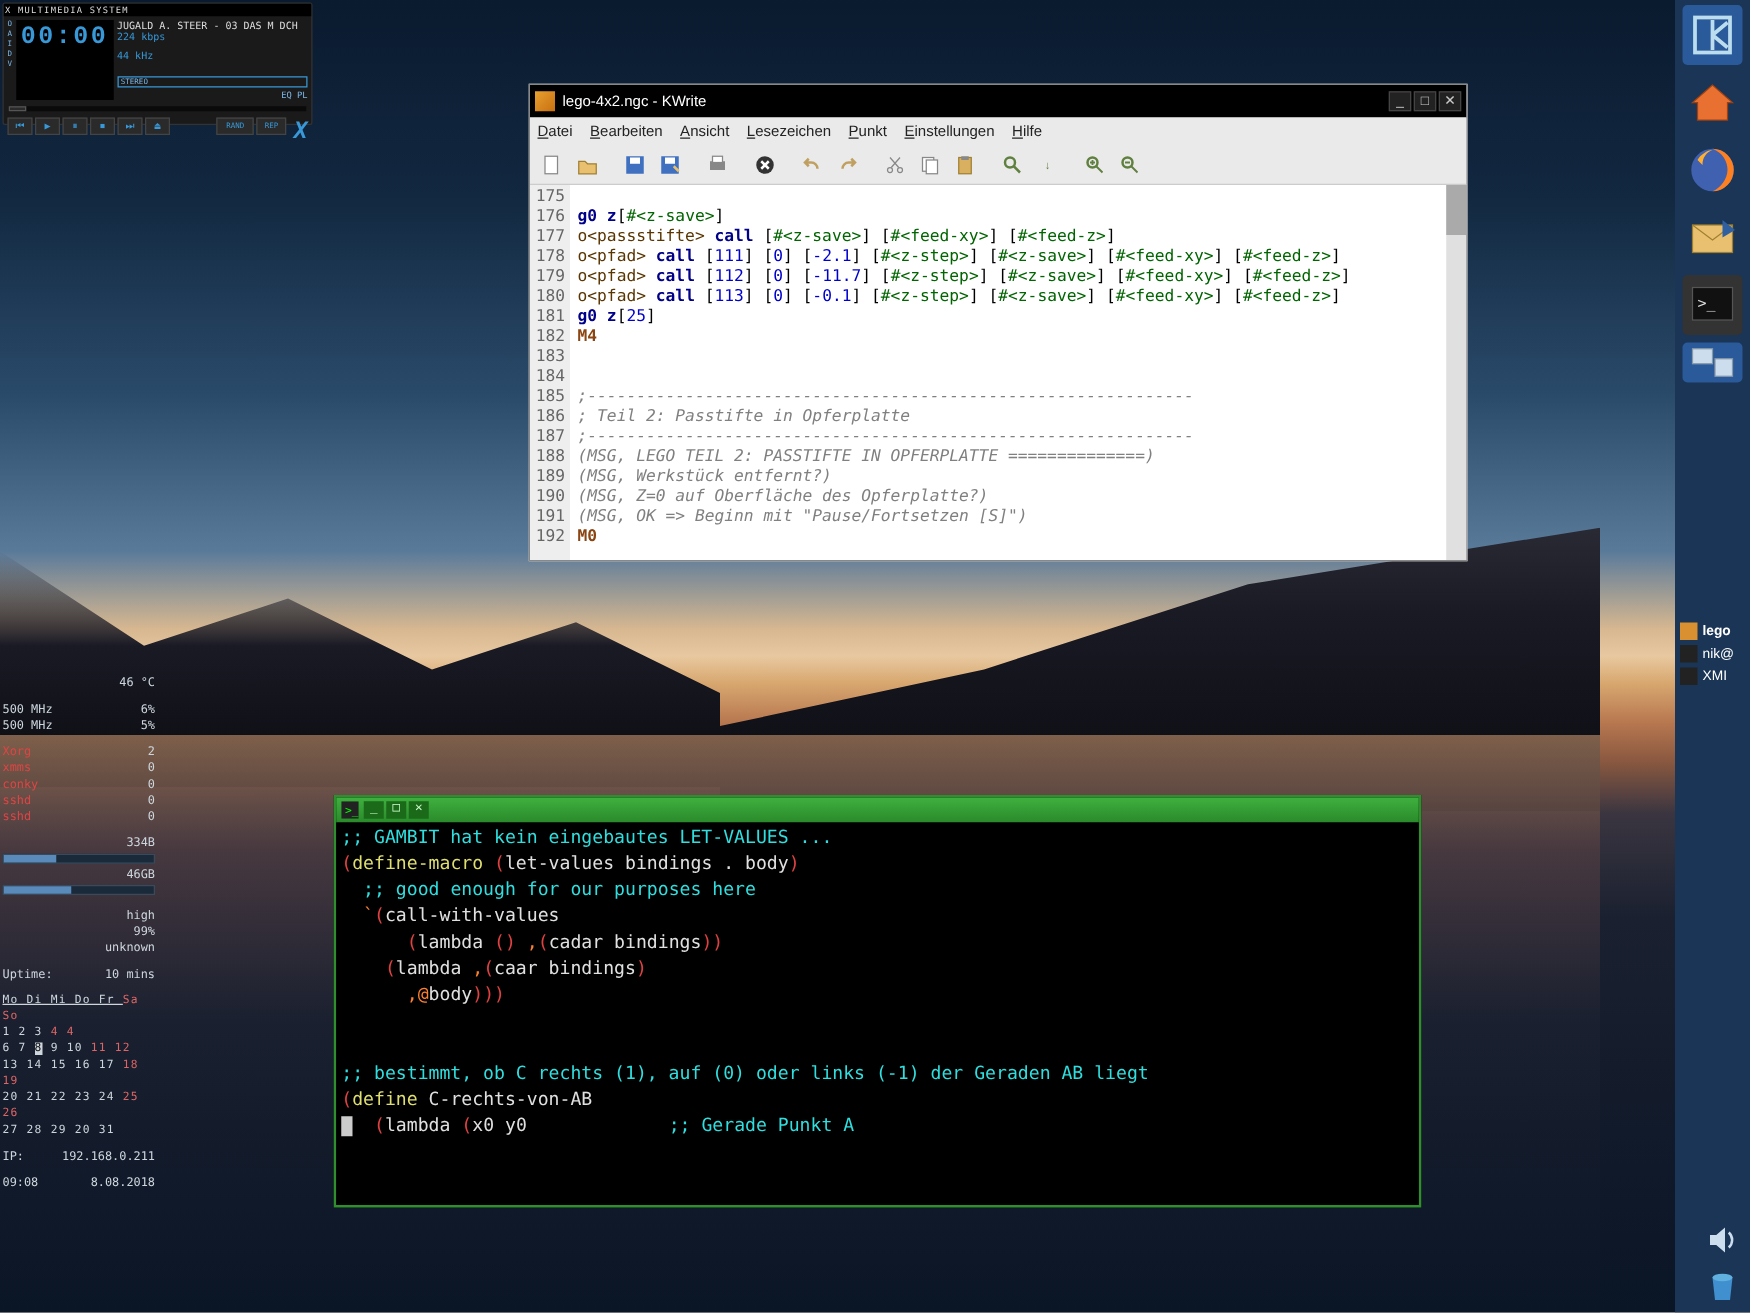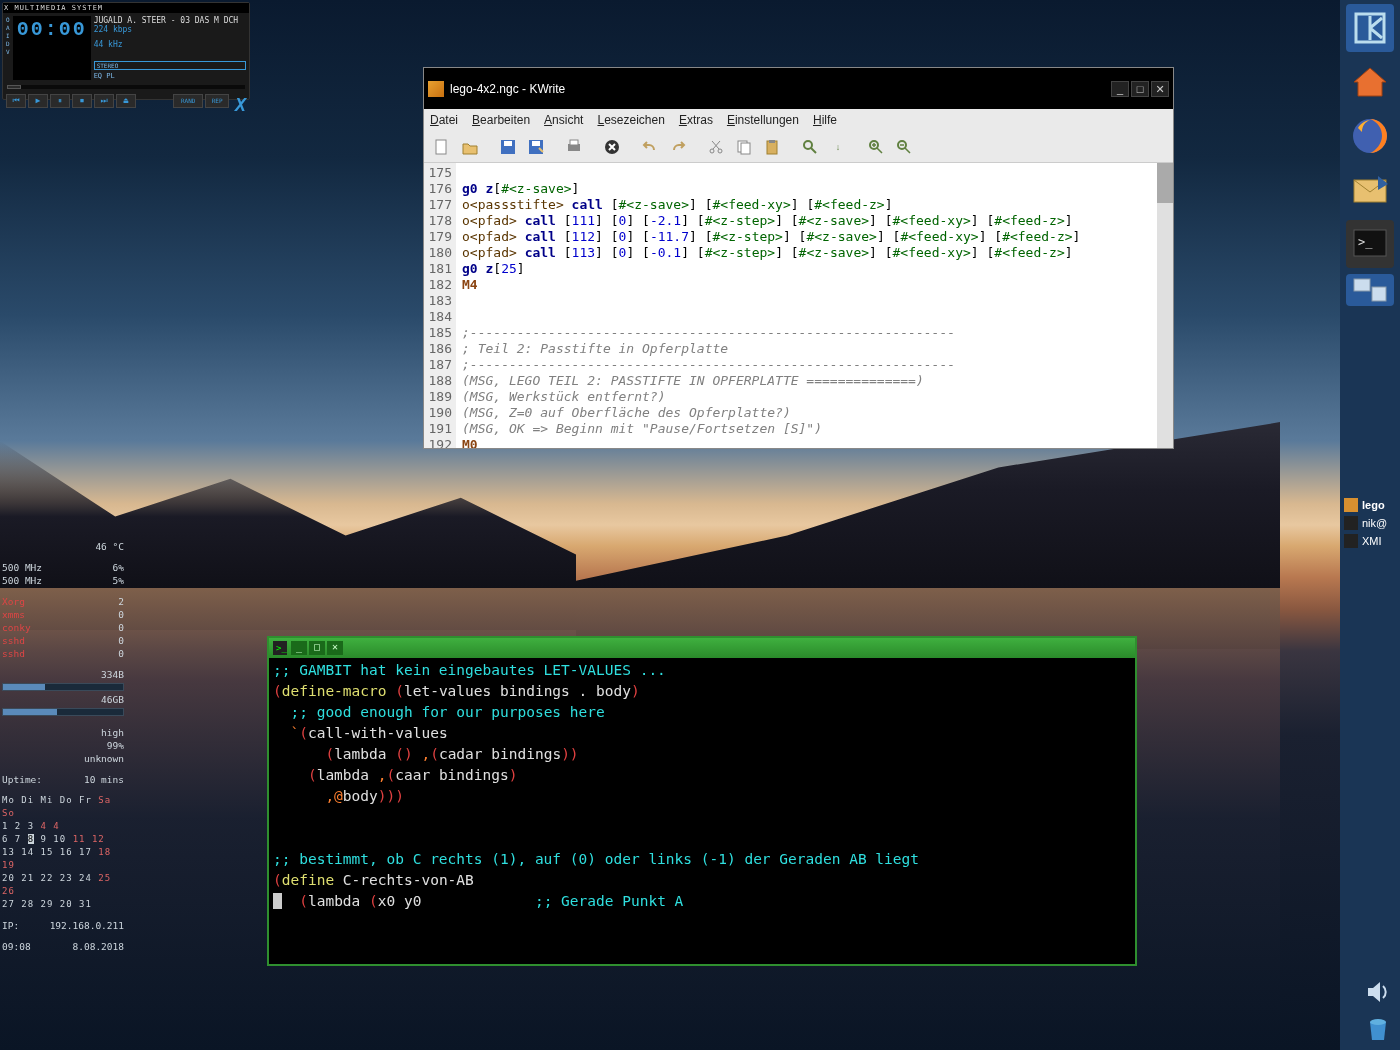--- a/index.html
+++ b/index.html
@@ -37,21 +37,21 @@
 
 
 .kwrite {
   position: absolute; top: 67px; left: 423px;
   width: 751px; height: 382px;
   background: #fff;
   border: 1px solid #888;
   z-index: 10;
   display:flex; flex-direction:column;
 }
-.kwrite-titlebar { height:41px; background:#000; color:#fff; display:flex; align-items:center; padding:0 4px; font-size:12px;}
+.kwrite-titlebar { height:26px; background:#000; color:#fff; display:flex; align-items:center; padding:0 4px; font-size:12px;}
 .kwrite-title-icon{width:16px;height:16px;background:linear-gradient(135deg,#e8a030,#c87010);margin-right:6px;}
 .kwrite-title{flex:1;}
 .kwrite-wincontrols{display:flex;gap:2px;}
 .kwrite-winbtn{width:18px;height:16px;background:#222;color:#ccc;text-align:center;line-height:14px;font-size:11px;border:1px solid #444;}
 .kwrite-menubar{height:22px;background:#eaeaea;display:flex;padding:0 6px;font-size:12px;color:#222;align-items:center;gap:14px;}
 .kwrite-menubar span{text-decoration:underline;text-decoration-color:transparent;}
 .kwrite-menubar span::first-letter{text-decoration:underline;}
 .kwrite-toolbar{height:32px;background:#eaeaea;border-bottom:1px solid #ccc;display:flex;align-items:center;padding:0 6px;gap:4px;}
 .kwrite-tool{width:24px;height:24px;display:flex;align-items:center;justify-content:center;}
 .tool-sep{width:6px;}
@@ -92,21 +92,21 @@
 .t-cursor{background:#ccc;color:#000;}
 
 
 .conky{position:absolute;top:540px;left:2px;width:122px;font-family:monospace;font-size:9.5px;color:#cdd6dd;z-index:5;line-height:13px;}
 .conky .row{display:flex;justify-content:space-between;}
 .conky .red{color:#dd4545;}
 .conky .sep{height:8px;}
 .conky .bar{height:8px;background:#1a2a3a;border:1px solid #3a4a5a;margin:2px 0;position:relative;}
 .conky .bar-fill{position:absolute;height:100%;background:#5a8aba;}
 .conky .cal{font-size:9px;letter-spacing:1px;}
-.conky .cal .hdr{color:#cdd6dd;}
+.conky .cal .hdr{color:#cdd6dd;text-decoration:underline;}
 .conky .cal .we{color:#dd6565;}
 .conky .cal .today{background:#cdd6dd;color:#000;}
 
 
 .panel-right{position:absolute;top:0;right:0;width:60px;height:100%;background:#1a3555;z-index:8;display:flex;flex-direction:column;align-items:center;padding-top:4px;gap:6px;}
 .panel-icon{width:48px;height:48px;border-radius:4px;display:flex;align-items:center;justify-content:center;font-size:30px;}
 .taskbar-items{position:absolute;top:448px;right:0;width:60px;font-size:11px;color:#fff;z-index:9;margin-top:48px;}
 .taskbar-item{display:flex;align-items:center;gap:4px;padding:2px 4px;}
 .taskbar-item .ic{width:14px;height:14px;}
 .tray{position:absolute;bottom:8px;right:8px;display:flex;flex-direction:column;gap:8px;align-items:center;z-index:9;}
@@ -135,21 +135,21 @@
     </div>
     <div class="xmms-time">00:00</div>
     <div class="xmms-info">
       <div class="xmms-track">JUGALD A. STEER - 03 DAS M   DCH</div>
       <div style="display:flex;gap:6px;flex-direction:column;">
         <span class="xmms-rate">224 kbps</span>
         <span class="xmms-rate">44 kHz</span>
         <span style="flex:1"></span>
         <span style="font-size:6px;border:1px solid #3898d8;padding:0 2px;">STEREO</span>
       </div>
-      <div style="font-size:7px;text-align:left;margin-top:2px;">EQ  PL</div>
+      <div style="font-size:7px;text-align:right;margin-top:2px;">EQ  PL</div>
     </div>
   </div>
   <div style="height:4px;background:#0a0a0a;margin:2px 4px;position:relative;">
     <div style="position:absolute;left:0;width:14px;height:100%;background:#2a2a2a;border:1px solid #555;"></div>
   </div>
   <div class="xmms-controls">
     <div class="xmms-btn">⏮</div>
     <div class="xmms-btn">▶</div>
     <div class="xmms-btn">⏸</div>
     <div class="xmms-btn">⏹</div>
@@ -170,21 +170,21 @@
       <div class="kwrite-winbtn">_</div>
       <div class="kwrite-winbtn">□</div>
       <div class="kwrite-winbtn">✕</div>
     </div>
   </div>
   <div class="kwrite-menubar">
     <span>Datei</span>
     <span>Bearbeiten</span>
     <span>Ansicht</span>
     <span>Lesezeichen</span>
-    <span>Extras</span>
+    <span>Punkt</span>
     <span>Einstellungen</span>
     <span>Hilfe</span>
   </div>
   <div class="kwrite-toolbar">
     <div class="kwrite-tool">
         <svg width="18" height="18">
           <rect x="3" y="2" width="10" height="14" fill="#fff" stroke="#888"></rect>
         </svg>
       </div>
     <div class="kwrite-tool">

